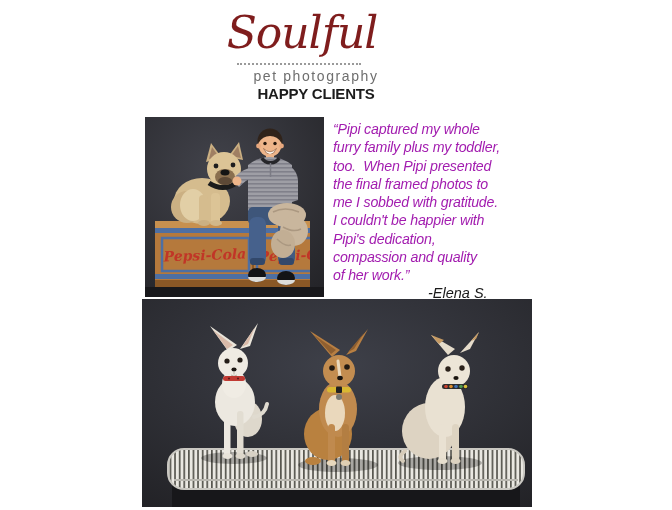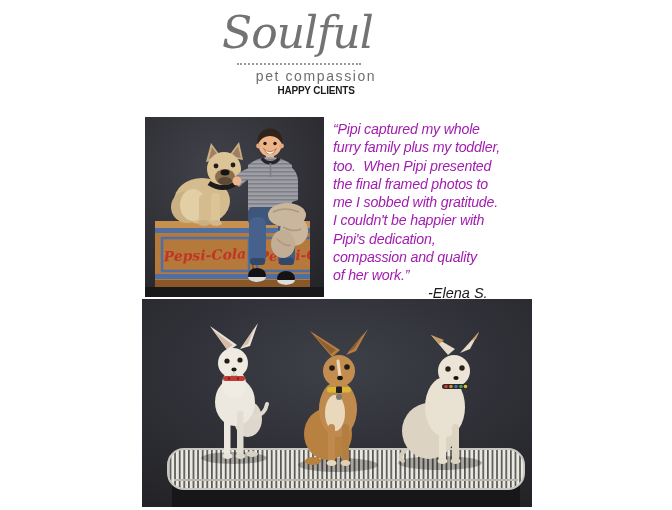--- a/index.html
+++ b/index.html
@@ -1,35 +1,35 @@
 <!DOCTYPE html>
 <html><head>
 <meta charset="utf-8">
 <style>
   html,body{margin:0;padding:0;background:#ffffff;}
   .flyer{
     position:relative;width:672px;height:510px;background:#ffffff;
     overflow:hidden;font-family:"Liberation Sans",sans-serif;
   }
   .brand{
-    position:absolute;top:8px;left:222px;width:160px;
+    position:absolute;top:8px;left:222px;width:160px;text-align:center;
     font-family:"DejaVu Serif",serif;font-style:italic;font-weight:500;
-    font-size:44px;line-height:50px;color:#737373;letter-spacing:-1px;
+    font-size:44px;line-height:50px;color:#7f1d1d;letter-spacing:-1px;
   }
   .brand-divider{
     position:absolute;top:63px;left:237px;width:124px;height:0;
     border-top:2px dotted #9a9a9a;
   }
   .tagline{
     position:absolute;top:68px;left:230px;width:172px;text-align:center;
     font-size:14px;letter-spacing:1.6px;color:#6e6e6e;white-space:nowrap;
   }
   .heading{
     position:absolute;top:85px;left:230px;width:172px;text-align:center;
-    font-size:10px;font-weight:bold;letter-spacing:-0.2px;color:#1c1c1c;
+    font-size:15px;font-weight:bold;letter-spacing:-0.2px;color:#1c1c1c;
     white-space:nowrap;
   }
   .photo{position:absolute;margin:0;padding:0;line-height:0;}
   .photo-top{top:117px;left:145px;width:179px;height:180px;}
   .photo-bottom{top:299px;left:142px;width:390px;height:208px;}
   .quote{
     position:absolute;top:120px;left:333px;width:215px;
     font-style:italic;font-size:14.2px;line-height:18.3px;color:#a21caf;
     white-space:pre;letter-spacing:-0.2px;
   }
@@ -38,21 +38,21 @@
     font-style:italic;font-size:14.5px;color:#1a1a1a;
   }
 </style>
 </head>
 <body>
 
 <div class="flyer">
 
   <div class="brand">Soulful</div>
   <div class="brand-divider"></div>
-  <div class="tagline">pet compassion</div>
+  <div class="tagline">pet photography</div>
   <div class="heading">HAPPY CLIENTS</div>
 
   <figure class="photo photo-top" aria-label="Smiling young boy in a gray striped shirt holding a tan blanket, seated beside a fawn French bulldog on a vintage Pepsi-Cola wooden crate against a dark charcoal studio backdrop">
     <svg width="179" height="180" viewBox="0 0 179 180" xmlns="http://www.w3.org/2000/svg">
       <defs>
         <radialGradient id="gt" cx="40%" cy="30%" r="90%">
           <stop offset="0" stop-color="#42434b"></stop>
             <stop offset="1" stop-color="#232327"></stop>
         </radialGradient>
         <pattern id="sw" patternUnits="userSpaceOnUse" width="4" height="4">

